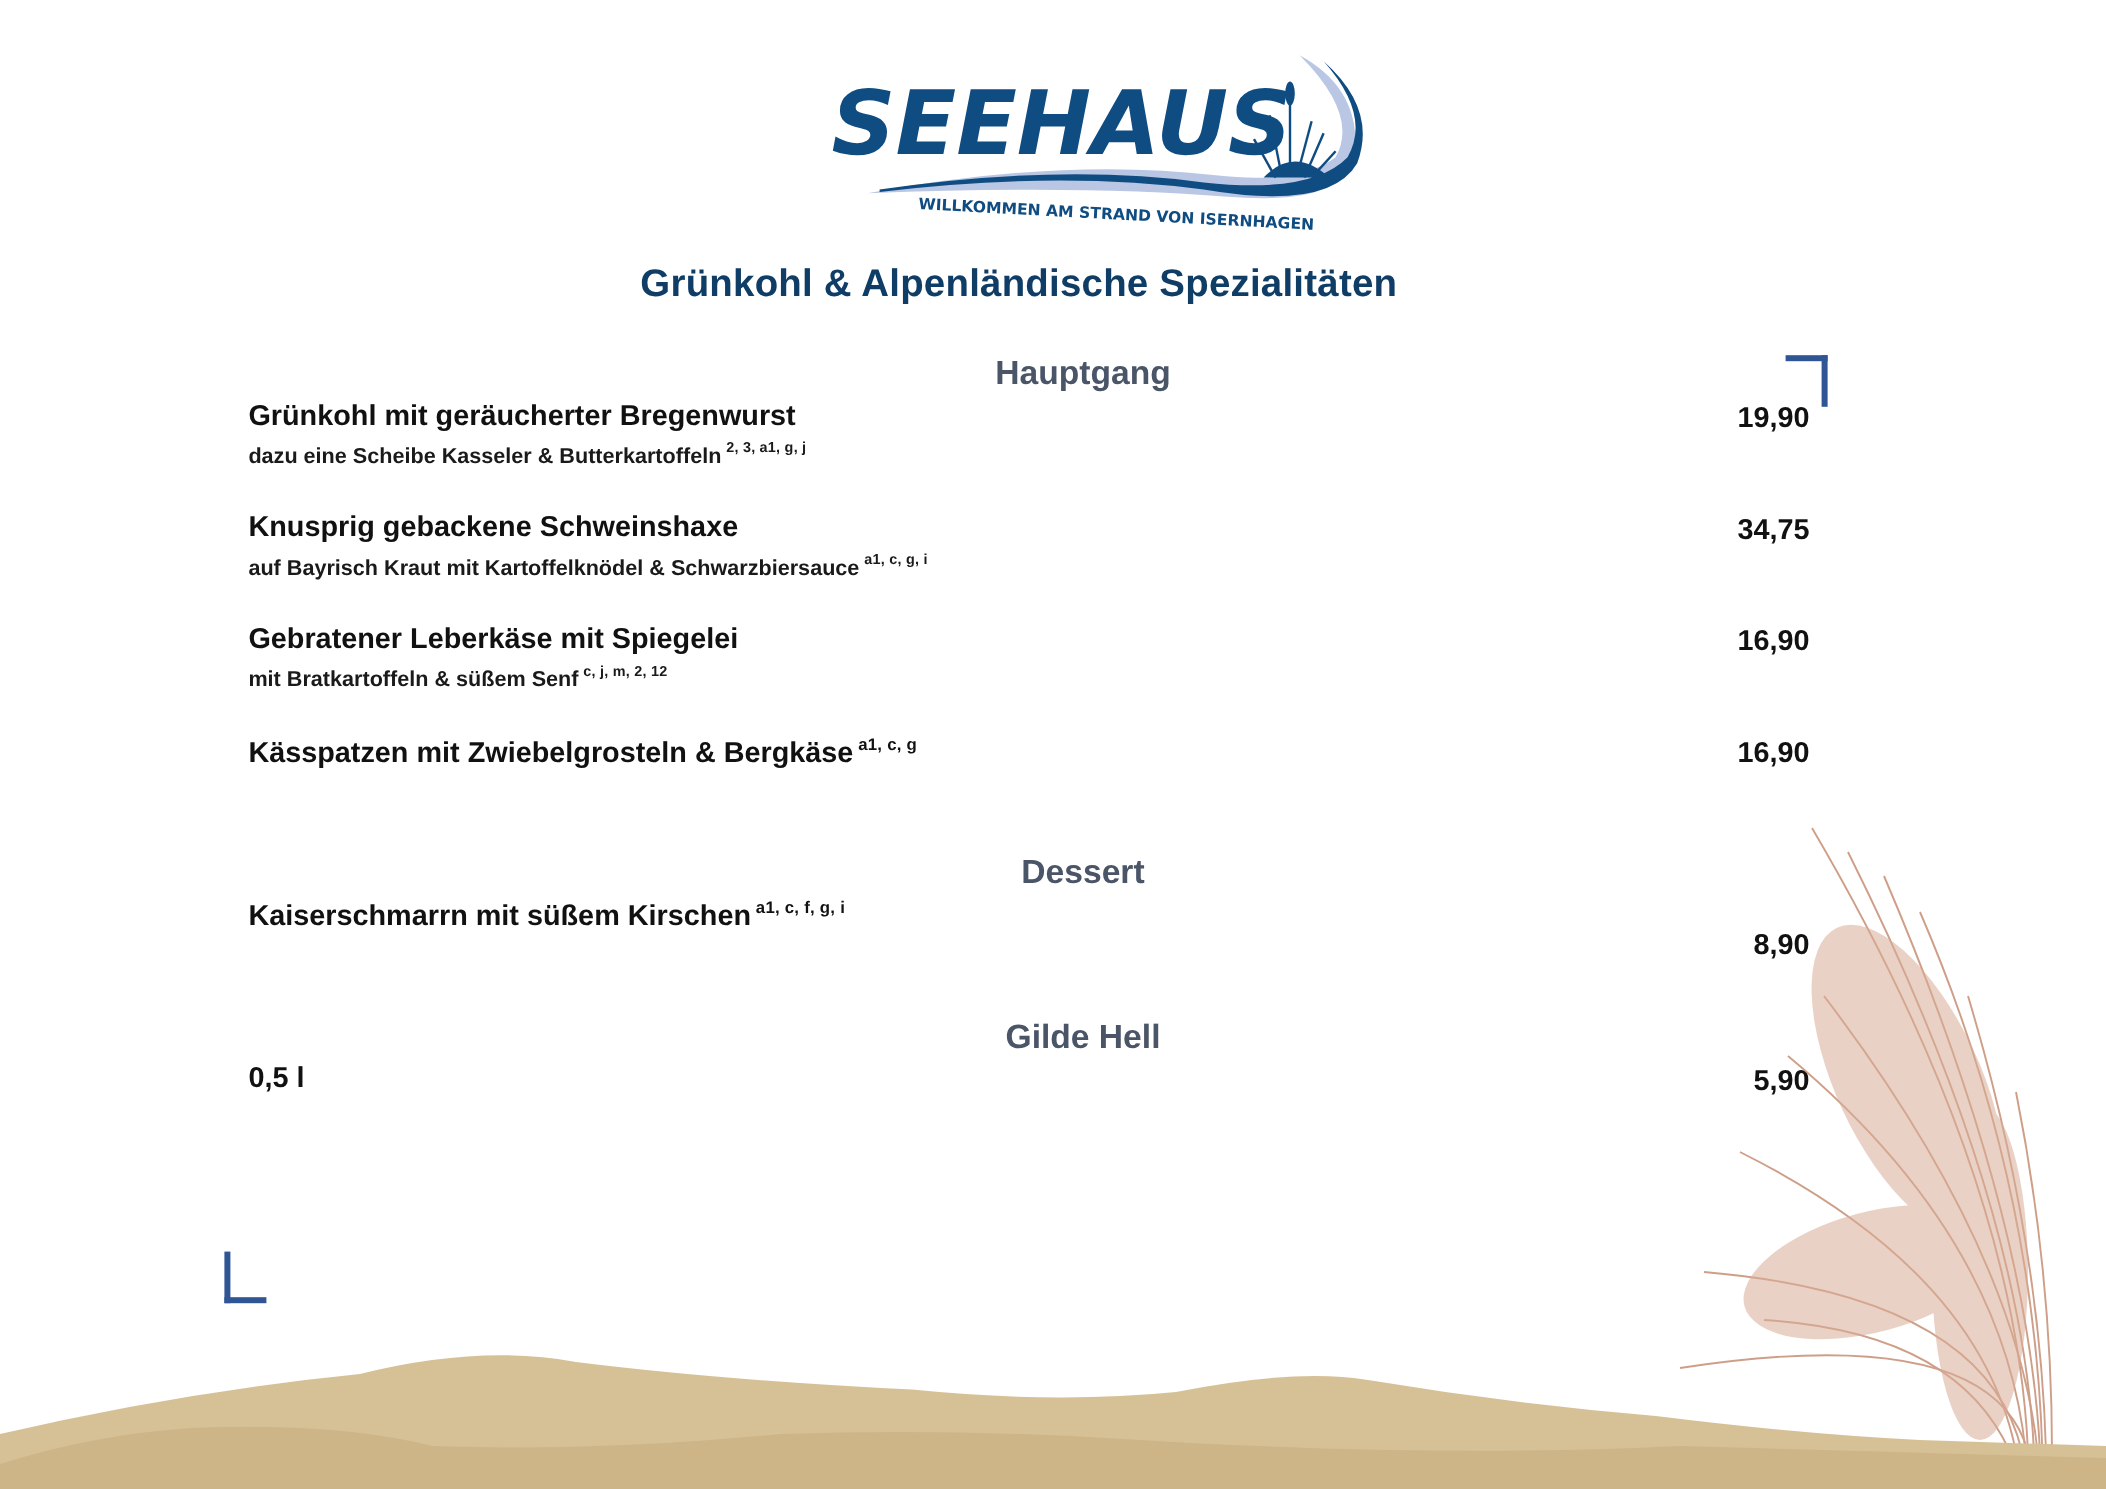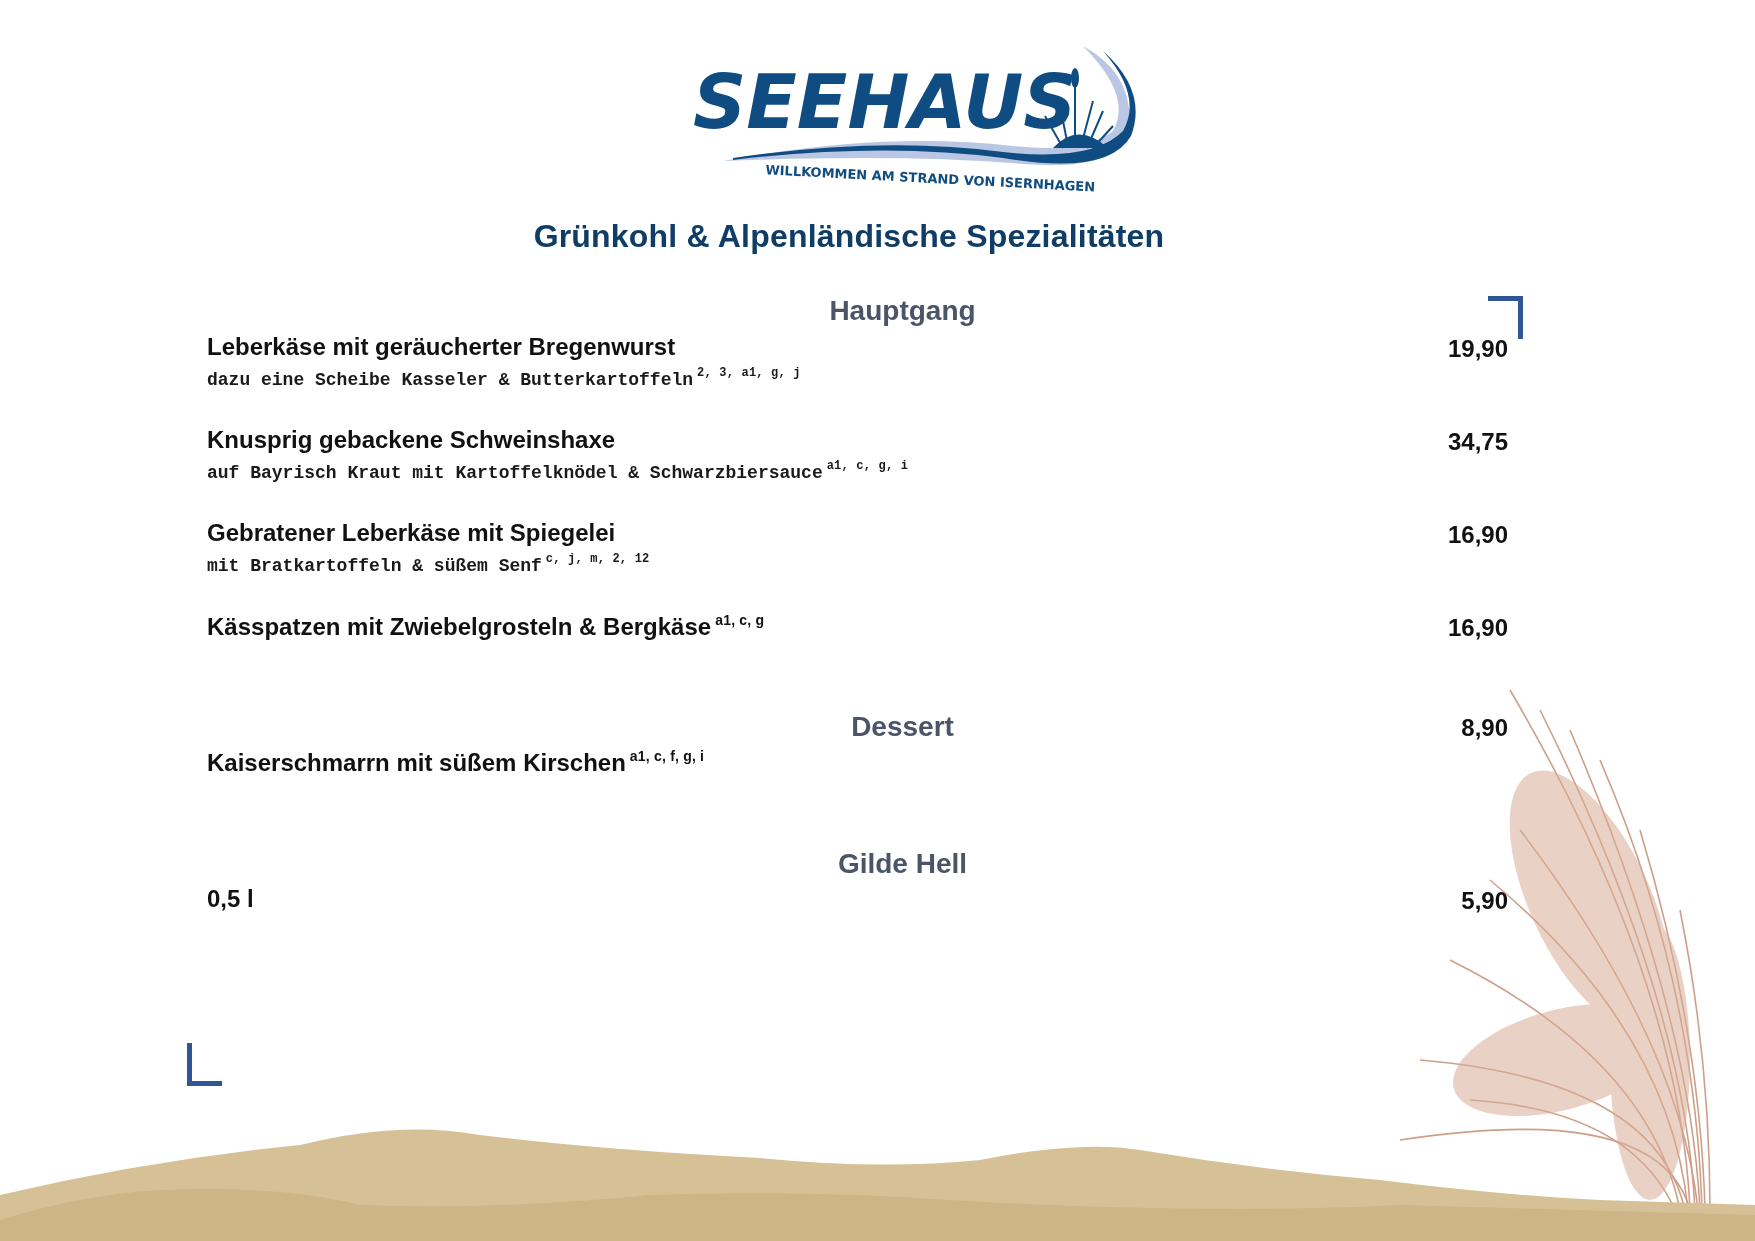--- a/index.html
+++ b/index.html
@@ -19,21 +19,21 @@
     font-size:32px; font-weight:bold; color:#0f3d66; letter-spacing:0.2px;
   }
   .section {
     left:0; width:1805px; text-align:center;
     font-size:28px; font-weight:bold; color:#4a5568;
   }
   .item-name {
     left:207px; font-size:24px; font-weight:bold; color:#111; white-space:nowrap;
   }
   .item-desc {
-    left:207px; font-size:18px; font-weight:bold; color:#1a1a1a; white-space:nowrap;font-family:Liberation Mono, monospace;
+    left:207px; font-size:18px; font-weight:bold; color:#1a1a1a; white-space:nowrap;
   }
   sup.allergens { font-size:12px; font-weight:bold; vertical-align:9px; margin-left:4px; letter-spacing:0.2px; }
   .item-name sup.allergens { font-size:14px; vertical-align:10px; }
   .price {
     right:247px; font-size:24px; font-weight:bold; color:#111; text-align:right; white-space:nowrap;margin-left:23px;
   }
   .corner { border-color:#2f5595; border-style:solid; width:30px; height:38px; }
   .corner-tr { left:1488px; top:296px; border-width:5px 5px 0 0; }
   .corner-bl { left:187px; top:1043px; border-width:0 0 5px 5px; }
 
@@ -66,38 +66,38 @@
   </svg>
 </div>
 
 <div class="abs title">Grünkohl &amp; Alpenländische Spezialitäten</div>
 
 <div class="abs corner corner-tr"></div>
 <div class="abs corner corner-bl"></div>
 
 <div class="abs section" style="top:295px;">Hauptgang</div>
 
-<div class="abs item-name" style="top:333px;"><span>Leberkäse mit geräucherter Bregenwurst</span></div>
+<div class="abs item-name" style="top:333px;"><span>Grünkohl mit geräucherter Bregenwurst</span></div>
 <div class="abs item-desc" style="top:366px;"><span>dazu eine Scheibe Kasseler &amp; Butterkartoffeln</span><sup class="allergens">2, 3, a1, g, j</sup></div>
 <div class="abs price" style="top:335px;">19,90</div>
 
 <div class="abs item-name" style="top:426px;"><span>Knusprig gebackene Schweinshaxe</span></div>
 <div class="abs item-desc" style="top:459px;"><span>auf Bayrisch Kraut mit Kartoffelknödel &amp; Schwarzbiersauce</span><sup class="allergens">a1, c, g, i</sup></div>
 <div class="abs price" style="top:428px;">34,75</div>
 
 <div class="abs item-name" style="top:519px;"><span>Gebratener Leberkäse mit Spiegelei</span></div>
 <div class="abs item-desc" style="top:552px;"><span>mit Bratkartoffeln &amp; süßem Senf</span><sup class="allergens">c, j, m, 2, 12</sup></div>
 <div class="abs price" style="top:521px;">16,90</div>
 
 <div class="abs item-name" style="top:612px;"><span>Kässpatzen mit Zwiebelgrosteln &amp; Bergkäse</span><sup class="allergens">a1, c, g</sup></div>
 <div class="abs price" style="top:614px;">16,90</div>
 
 <div class="abs section" style="top:711px;">Dessert</div>
 <div class="abs item-name" style="top:748px;"><span>Kaiserschmarrn mit süßem Kirschen</span><sup class="allergens">a1, c, f, g, i</sup></div>
-<div class="abs price" style="top:714px;">8,90</div>
+<div class="abs price" style="top:774px;">8,90</div>
 
 <div class="abs section" style="top:848px;">Gilde Hell</div>
 <div class="abs item-name" style="top:885px;"><span>0,5 l</span></div>
 <div class="abs price" style="top:887px;">5,90</div>
 
 <div class="abs reed">
   <svg viewBox="0 0 365 530" preserveAspectRatio="none">
     <g stroke="#c9957c" stroke-width="1.6" fill="none" opacity="0.9">
       <path d="M300 530 Q290 300 120 10"></path>
         <path d="M305 530 Q295 320 150 30"></path>

